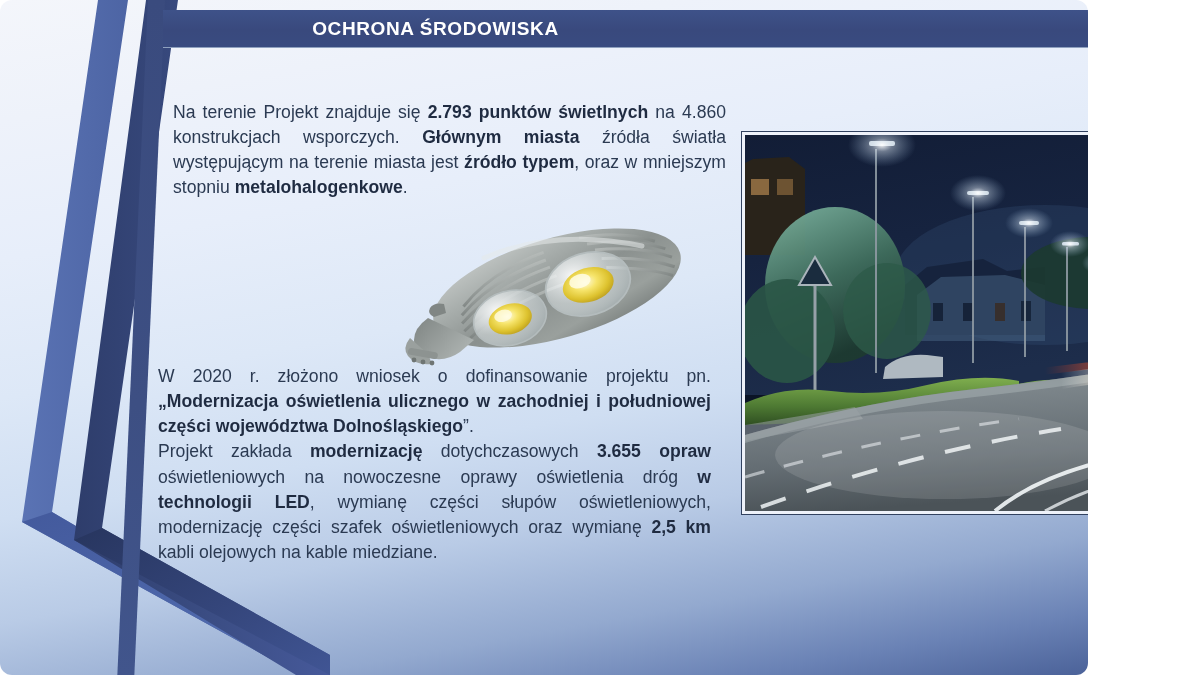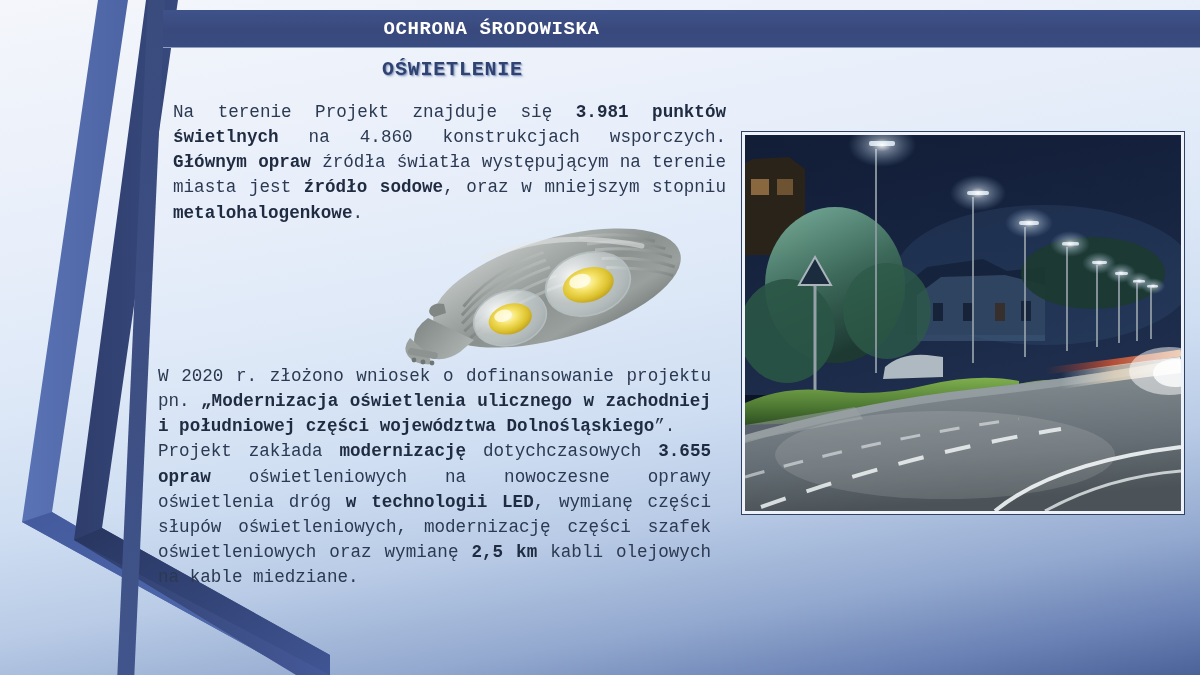--- a/index.html
+++ b/index.html
@@ -3,34 +3,35 @@
 <meta charset="utf-8">
 <title>Ochrona Środowiska — Oświetlenie</title>
 <style>
   html, body {
     margin: 0;
     padding: 0;
     background: #ffffff;
   }
   #slide {
     position: relative;
-    width: 1200px;
+    width: 1088px;
     height: 675px;
     overflow: hidden;
-    font-family: Liberation Mono, monospace;
+    font-family: Liberation Sans, sans-serif;
     background: linear-gradient(170deg,
         #f4f6fb 0%,
         #eef2fa 14%,
         #e7eefa 30%,
         #dde8f7 46%,
         #cfdef2 60%,
         #b9cbe6 72%,
         #93a9cf 84%,
         #6a82b5 93%,
         #4b6299 100%);
+    border-radius: 12px;
   }
 
   
   .deco {
     position: absolute;
     left: 0; top: 0;
     width: 330px; height: 675px;
     pointer-events: none;
   }
 
@@ -168,23 +169,22 @@
     <path d="M 146,0 L 178,0 L 102,528 L 330,655 L 330,675 L 296,675 L 74,540 Z" fill="url(#bandDark)"></path>
     <path d="M 74,540 L 102,528 L 330,655 L 330,675 Z" fill="url(#bandDark2)" opacity="0.95"></path>
   </svg>
 
   <div class="left-vert-bar"></div>
 
   <div class="header-bar">
     <div class="header-title">OCHRONA ŚRODOWISKA</div>
   </div>
 
-  <div class="section-heading">OŚWIETLENIE</div>
-
-  <div class="body-text" id="para-top"><span>Na terenie Projekt znajduje się </span><b>3.981 punktów świetlnych</b><span> na 4.860 konstrukcjach wsporczych. </span><b>Głównym opraw</b><span> źródła światła występującym na terenie miasta jest </span><b>źródło sodowe</b><span>, oraz w mniejszym stopniu </span><b>metalohalogenkowe</b><span>.</span></div>
+
+  <div class="body-text" id="para-top"><span>Na terenie Projekt znajduje się </span><b>2.793 punktów świetlnych</b><span> na 4.860 konstrukcjach wsporczych. </span><b>Głównym miasta</b><span> źródła światła występującym na terenie miasta jest </span><b>źródło typem</b><span>, oraz w mniejszym stopniu </span><b>metalohalogenkowe</b><span>.</span></div>
 
   <div class="lamp-wrap">
     <svg viewBox="0 0 306 145" width="306" height="145" aria-hidden="true">
       <defs>
         <linearGradient id="bodyG" x1="0.1" y1="0" x2="0.8" y2="1">
           <stop offset="0%" stop-color="#c9cdcb"></stop>
           <stop offset="28%" stop-color="#a8aeac"></stop>
           <stop offset="55%" stop-color="#8b918f"></stop>
           <stop offset="80%" stop-color="#9aa09d"></stop>
           <stop offset="100%" stop-color="#777d7b"></stop>

